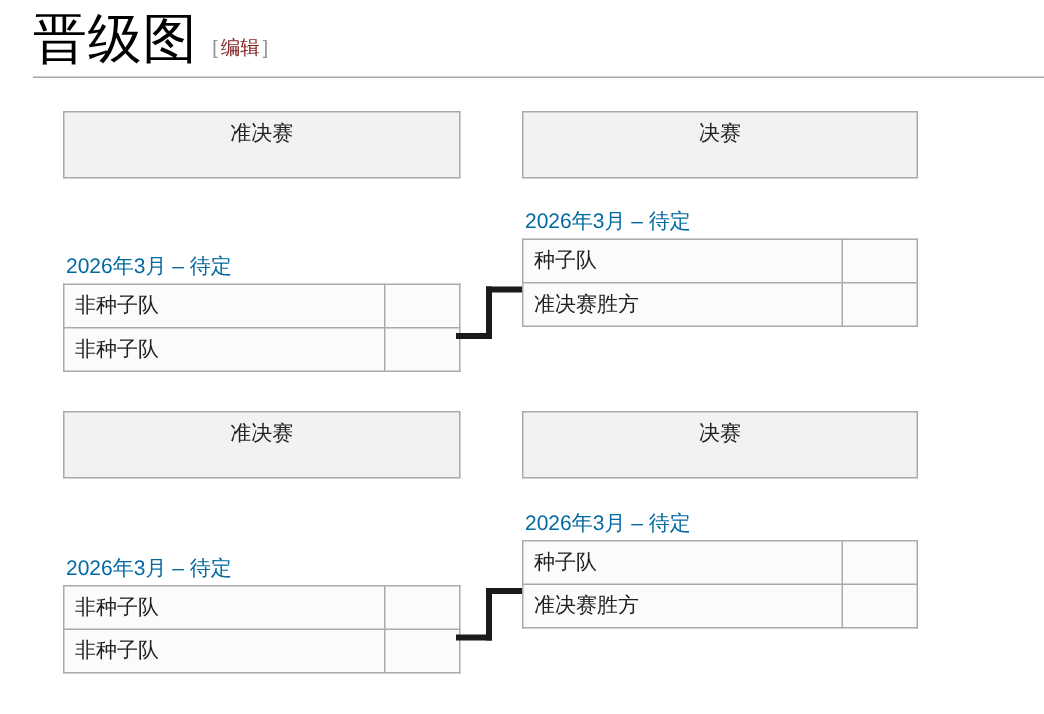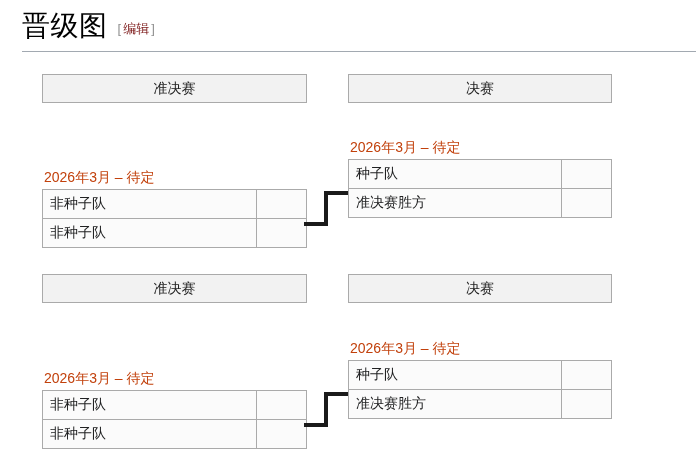--- a/index.html
+++ b/index.html
@@ -25,21 +25,21 @@
     height: 44px;
   }
   .heading-row {
     display: flex;
     align-items: baseline;
     gap: 10px;
     height: 38px;
   }
   .page-title {
     font-family: "Liberation Serif", "DejaVu Serif", serif;
-    font-size: 28px;
+    font-size: 36px;
     line-height: 32px;
     font-weight: normal;
     color: #000000;
     margin: 0;
     letter-spacing: 0.5px;
   }
   .edit-section {
     font-size: 13px;
     line-height: 16px;
     white-space: nowrap;
@@ -70,33 +70,33 @@
   .bracket-section {
     position: absolute;
     left: 0;
     width: 696px;
   }
   .round-header {
     position: absolute;
     box-sizing: border-box;
     background: #f2f2f2;
     border: 1px solid #aaaaaa;
-    height: 29px;
+    height: 45px;
     line-height: 27px;
     text-align: center;
     font-size: 14px;
     color: #222222;
   }
   .match {
     position: absolute;
   }
   .match-date {
     font-size: 14px;
     line-height: 20px;
-    color: #c2410c;
+    color: #0369a1;
     white-space: nowrap;
     padding-bottom: 2px;
     padding-left: 2px;
   }
   .match-table {
     border-collapse: collapse;
     table-layout: fixed;
     background: #fcfcfc;
   }
   .match-table td {

